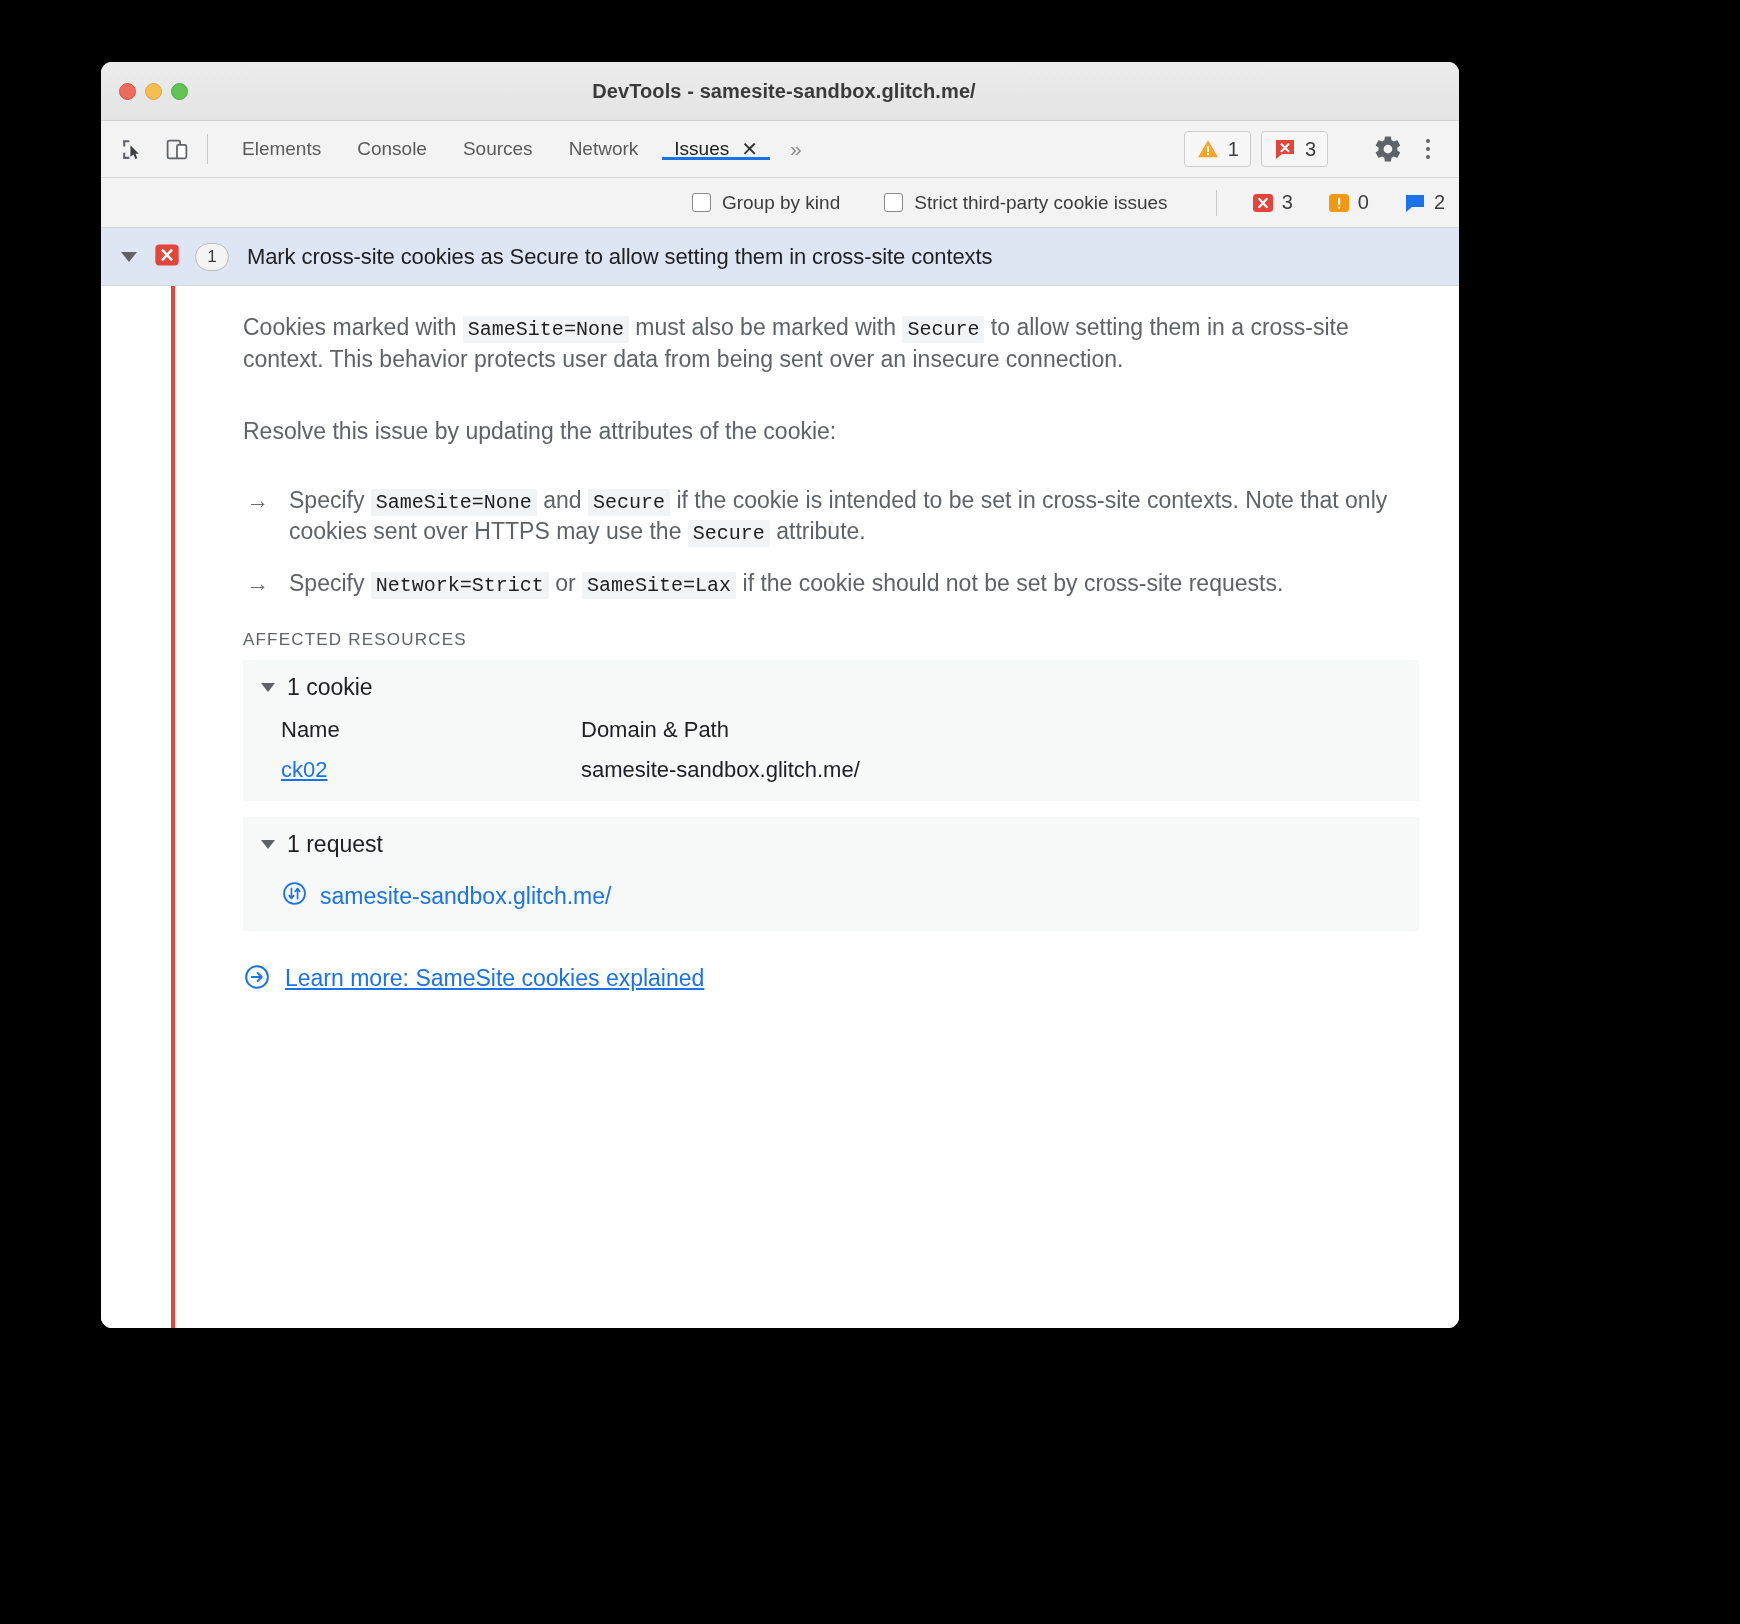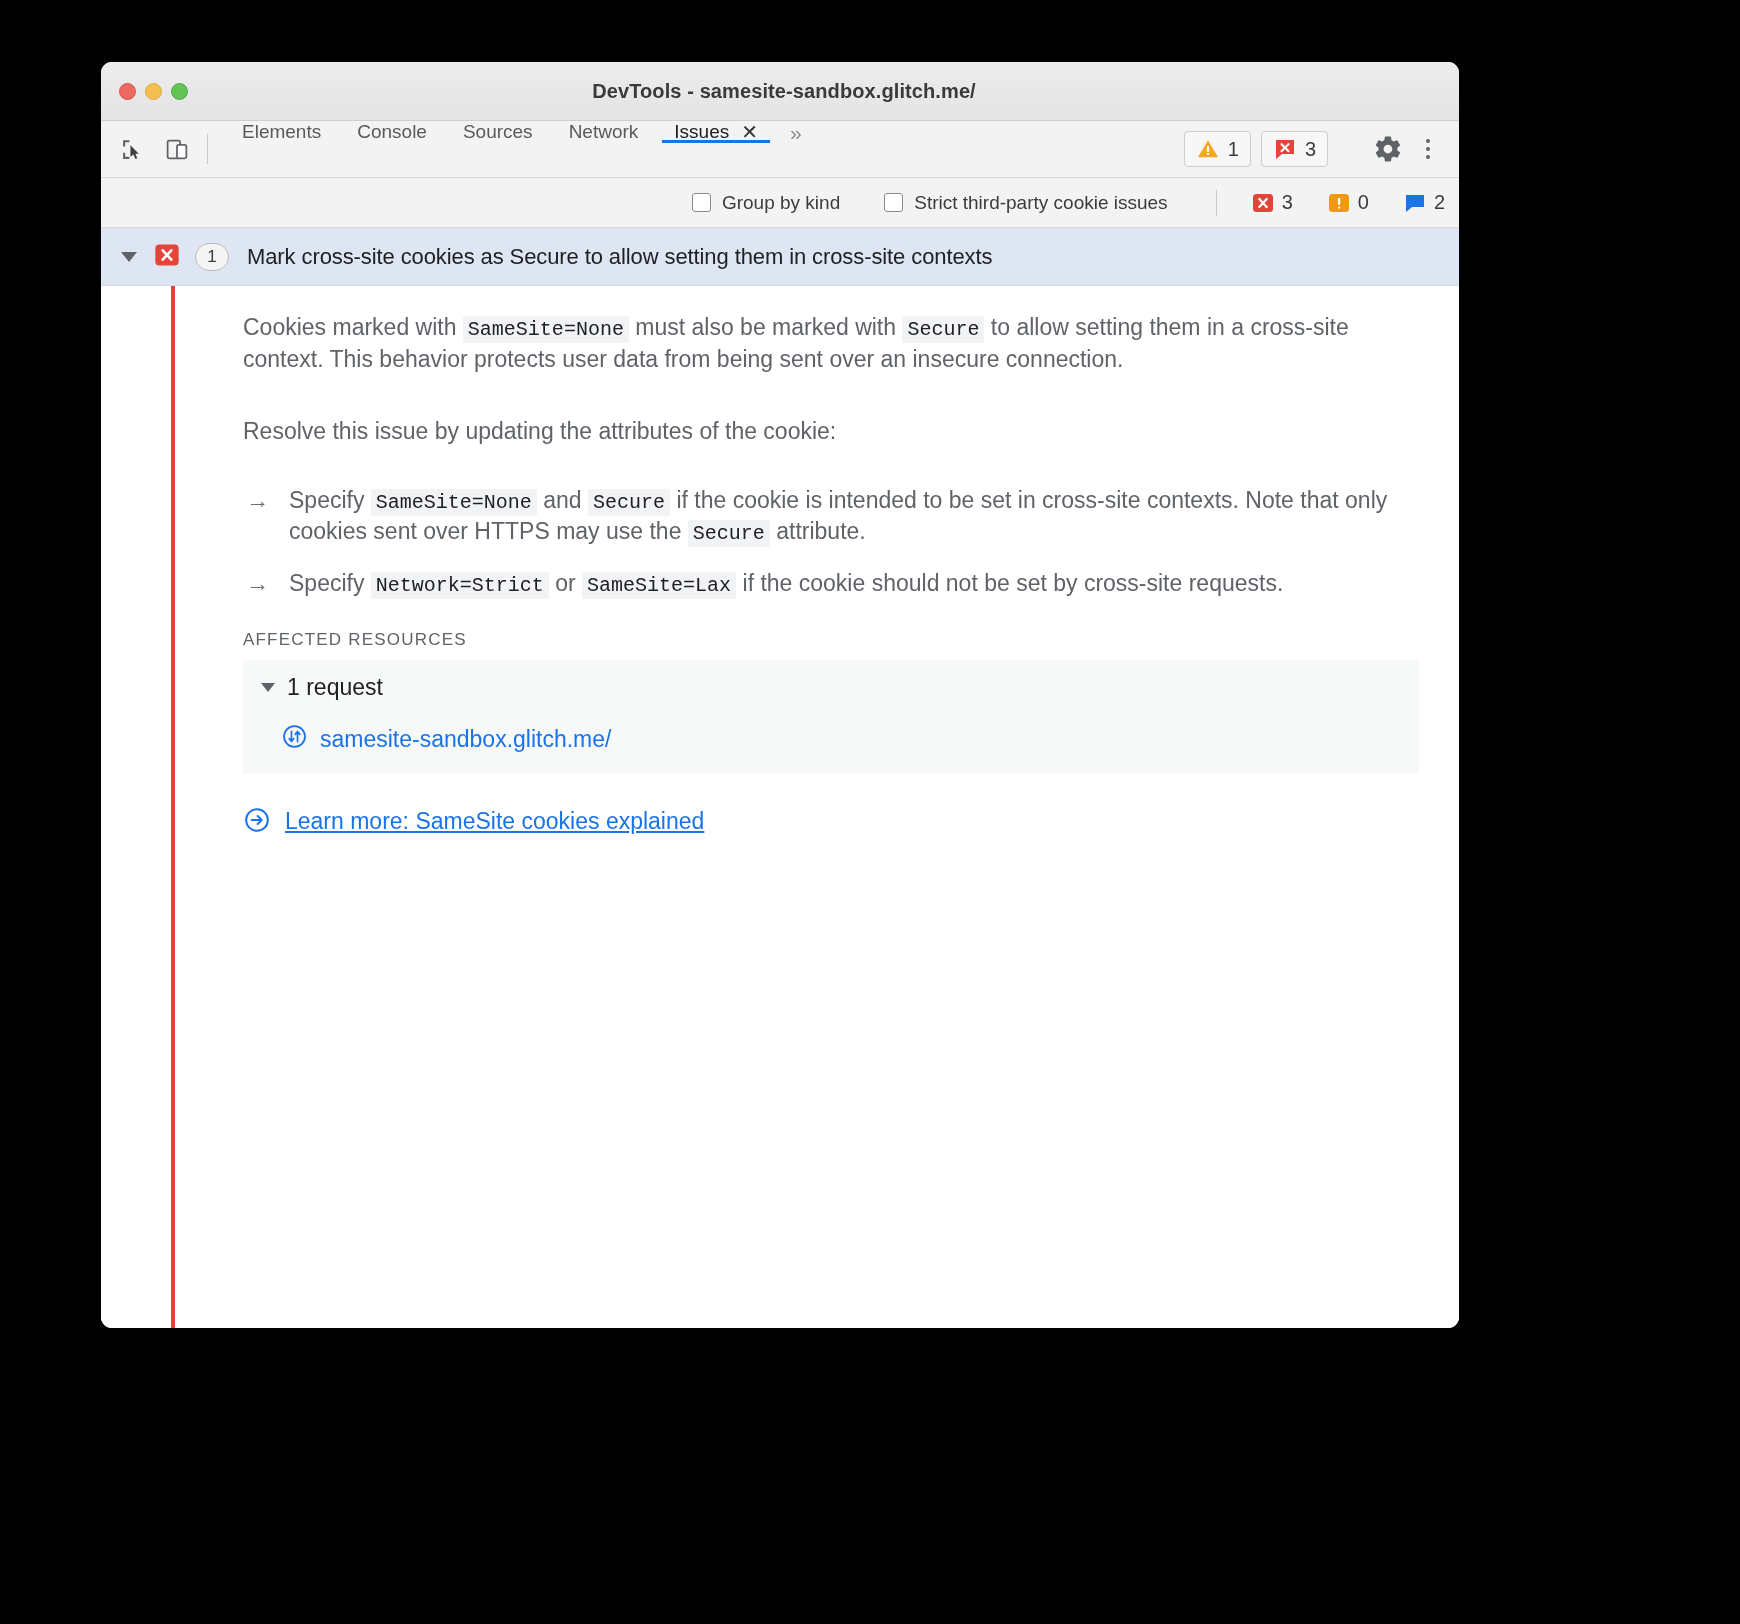--- a/index.html
+++ b/index.html
@@ -54,21 +54,21 @@
     flex: 0 0 57px;
     background: #f3f3f3;
     border-bottom: 1px solid #d6d6d6;
     display: flex;
     align-items: stretch;
     padding: 0 14px 0 18px;
   }
   .tb-icons { display: flex; align-items: center; gap: 18px; }
   .tb-icon { width: 27px; height: 27px; display: flex; align-items: center; justify-content: center; cursor: pointer; }
   .vsep { width: 1px; background: #c9c9c9; margin: 13px 16px; }
-  .tabs { display: flex; align-items: flex-start; }
+  .tabs { display: flex; align-items: center; }
   .tab {
     display: flex; align-items: center;
     padding: 0 18px;
     font-size: 19px;
     color: #5a5a5a;
     cursor: pointer;
     position: relative;
     white-space: nowrap;
   }
   .tab.active { color: #202020; }
@@ -427,20 +427,40 @@
       <p class="para"><span>Cookies marked with </span><code class="cd">SameSite=None</code><span> must also be marked with </span><code class="cd">Secure</code><span> to allow setting them in a cross-site context. This behavior protects user data from being sent over an insecure connection.</span></p>
 
       <p class="para tight">Resolve this issue by updating the attributes of the cookie:</p>
 
       <p class="bullet"><span class="arrow">→</span><span>Specify </span><code class="cd">SameSite=None</code><span> and </span><code class="cd">Secure</code><span> if the cookie is intended to be set in cross-site contexts. Note that only cookies sent over HTTPS may use the </span><code class="cd">Secure</code><span> attribute.</span></p>
 
       <p class="bullet"><span class="arrow">→</span><span>Specify </span><code class="cd">Network=Strict</code><span> or </span><code class="cd">SameSite=Lax</code><span> if the cookie should not be set by cross-site requests.</span></p>
 
       <div class="section-label">AFFECTED RESOURCES</div>
 
+      <div class="res-block">
+        <div class="res-head">
+          <span class="tri-small"></span>
+          <span>1 cookie</span>
+        </div>
+        <table class="cookie-table">
+          <thead>
+            <tr>
+              <th class="c1">Name</th>
+              <th>Domain &amp; Path</th>
+            </tr>
+          </thead>
+          <tbody>
+            <tr>
+              <td><a class="lnk">ck02</a></td>
+              <td>samesite-sandbox.glitch.me/</td>
+            </tr>
+          </tbody>
+        </table>
+      </div>
 
       <div class="res-block">
         <div class="res-head">
           <span class="tri-small"></span>
           <span>1 request</span>
         </div>
         <div class="req-row">
           <span>
             <svg width="27" height="27" viewBox="0 0 24 24">
               <circle cx="12" cy="12" r="9.3" fill="none" stroke="#1a73e8" stroke-width="1.6"></circle>

